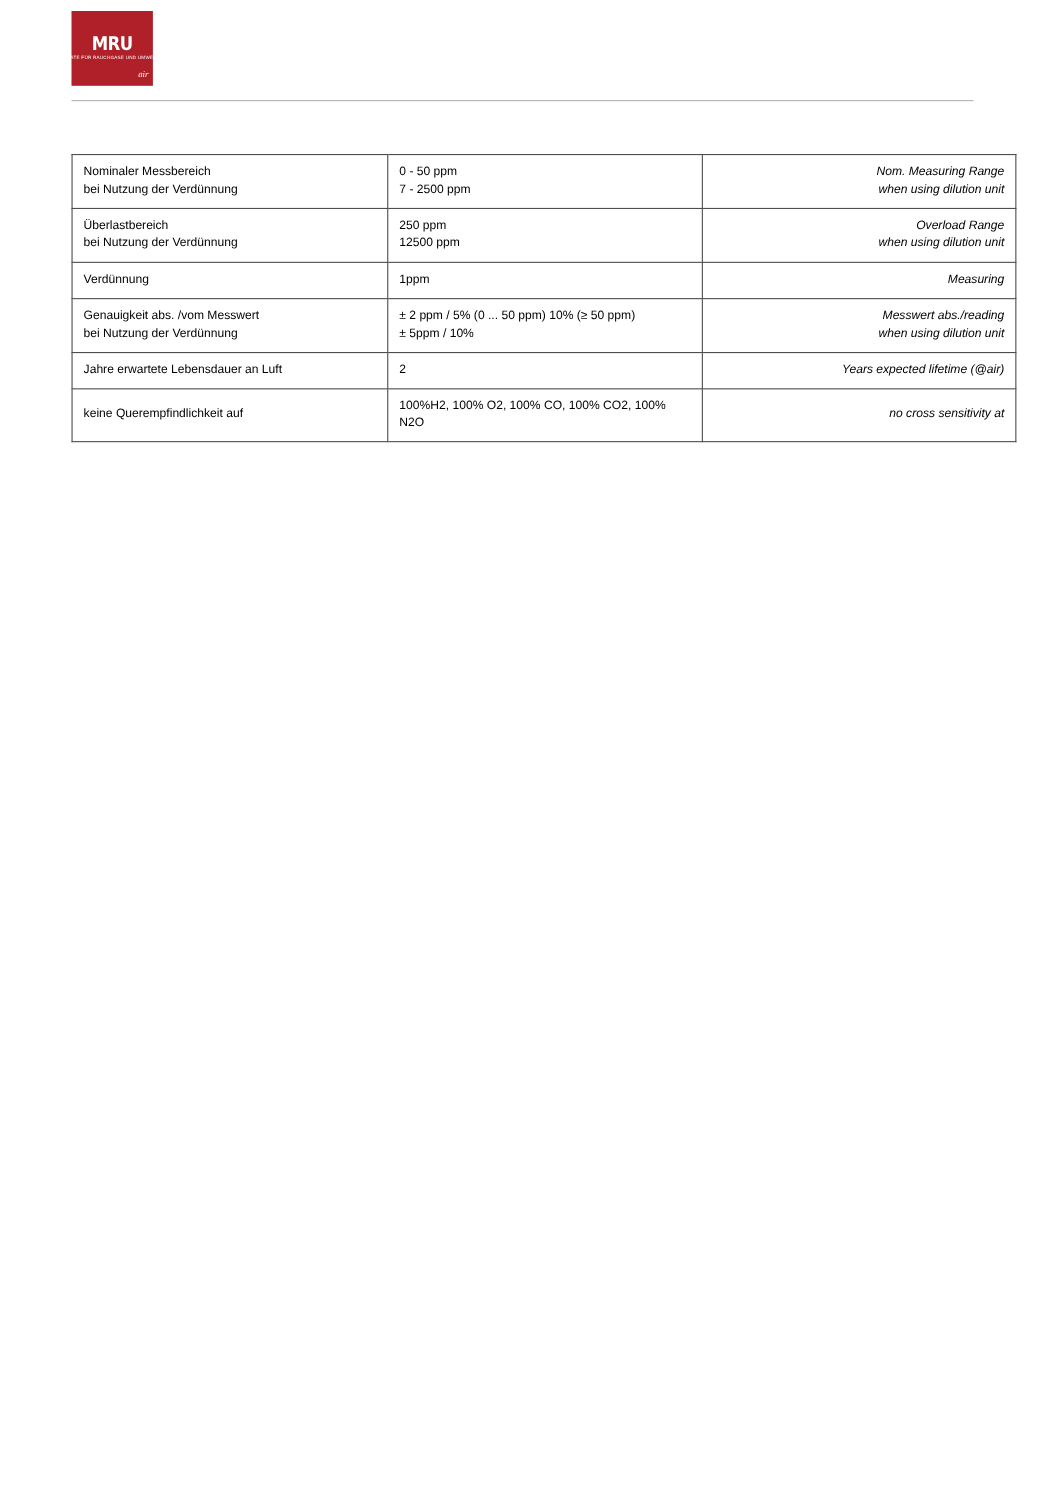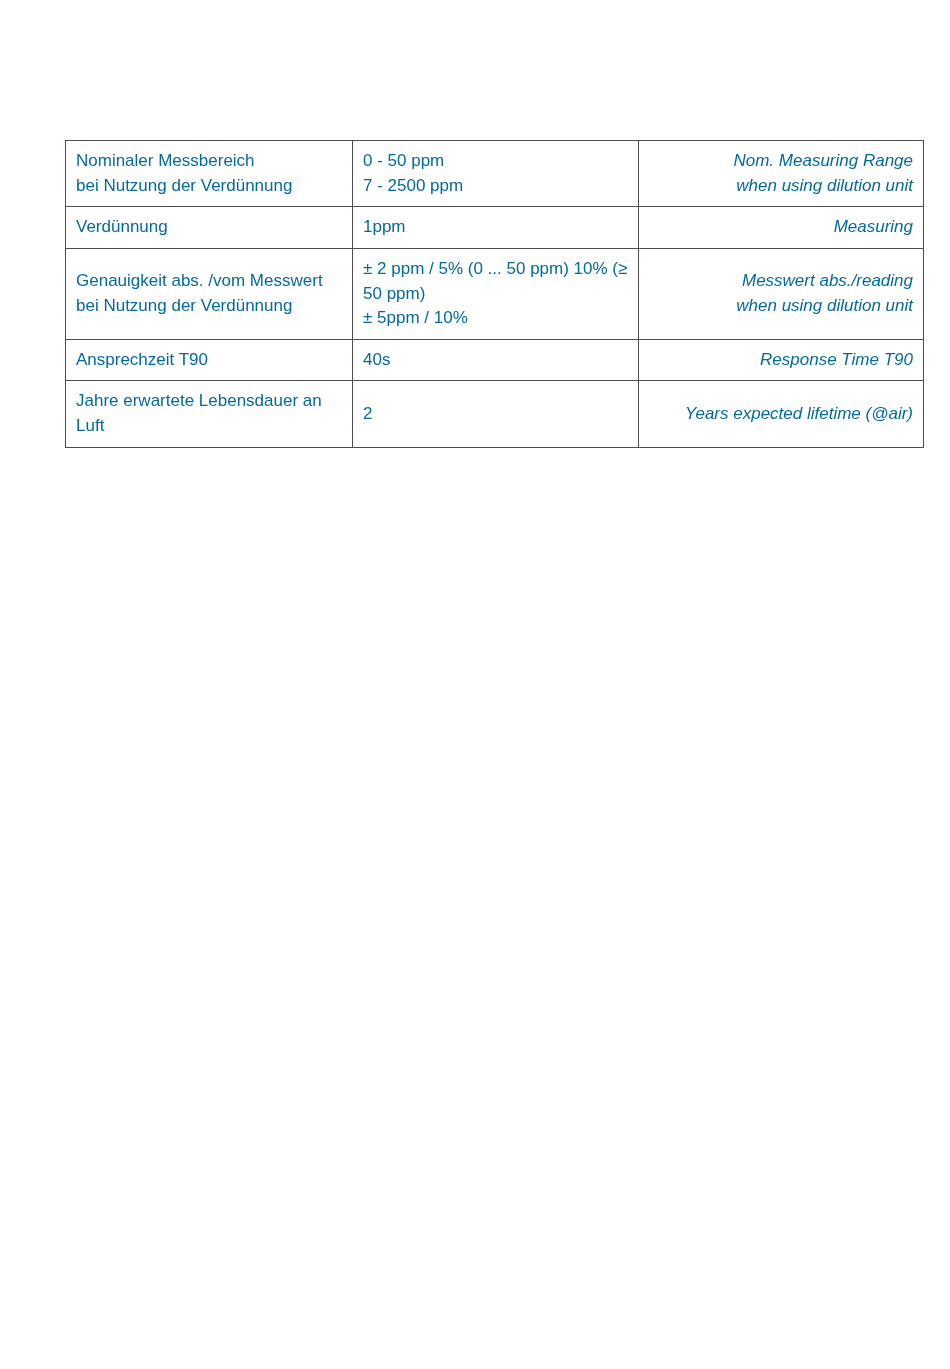--- a/index.html
+++ b/index.html
@@ -97,24 +97,24 @@
     left: 65px;
     top: 140px;
     width: 795px;
     border-collapse: collapse;
     table-layout: fixed;
   }
 
   .spec-table td {
     border: 1px solid #4d4d4d;
     padding: 8px 10px;
-    font-size: 17px;
+    font-size: 11px;
     line-height: 1.45;
     vertical-align: middle;
-    color: #0369a1;
+    color: #000000;
   }
 
   .col-de {
     width: 266px;
     text-align: left;
   }
 
   .col-val {
     width: 265px;
     text-align: left;
@@ -129,39 +129,63 @@
   .cell-line {
     display: block;
     white-space: pre-wrap;
   }
 </style>
 </head>
 <body>
 
 <div class="page">
 
+  <div class="header">
+    <div class="logo-box">
+      <div class="logo-inner">
+        <span class="logo-word">MRU</span>
+        <span class="logo-sub">MESSGERÄTE FÜR RAUCHGASE UND UMWELTSCHUTZ</span>
+      </div>
+      <span class="logo-tag">air</span>
+    </div>
+    <div class="header-rule"></div>
+  </div>
 
   <table class="spec-table">
     <tbody>
 
       <tr>
         <td class="col-de">
           <span class="cell-line">Nominaler Messbereich</span>
           <span class="cell-line">bei Nutzung der Verdünnung</span>
         </td>
         <td class="col-val">
           <span class="cell-line">0 - 50 ppm</span>
           <span class="cell-line">7 - 2500 ppm</span>
         </td>
         <td class="col-en">
           <span class="cell-line">Nom. Measuring Range</span>
           <span class="cell-line">when using dilution unit</span>
         </td>
       </tr>
 
+      <tr>
+        <td class="col-de">
+          <span class="cell-line">Überlastbereich</span>
+          <span class="cell-line">bei Nutzung der Verdünnung</span>
+        </td>
+        <td class="col-val">
+          <span class="cell-line">250 ppm</span>
+          <span class="cell-line">12500 ppm</span>
+        </td>
+        <td class="col-en">
+          <span class="cell-line">Overload Range</span>
+          <span class="cell-line">when using dilution unit</span>
+        </td>
+      </tr>
 
       <tr>
         <td class="col-de">
           <span class="cell-line">Verdünnung</span>
         </td>
         <td class="col-val">
           <span class="cell-line">1ppm</span>
         </td>
         <td class="col-en">
           <span class="cell-line">Measuring</span>
@@ -176,41 +200,41 @@
         <td class="col-val">
           <span class="cell-line">± 2 ppm / 5% (0 ... 50 ppm) 10% (≥ 50 ppm)</span>
           <span class="cell-line">± 5ppm / 10%</span>
         </td>
         <td class="col-en">
           <span class="cell-line">Messwert abs./reading</span>
           <span class="cell-line">when using dilution unit</span>
         </td>
       </tr>
 
-      <tr>
-        <td class="col-de">
-          <span class="cell-line">Ansprechzeit T90</span>
-        </td>
-        <td class="col-val">
-          <span class="cell-line">40s</span>
-        </td>
-        <td class="col-en">
-          <span class="cell-line">Response Time T90</span>
-        </td>
-      </tr>
 
       <tr>
         <td class="col-de">
           <span class="cell-line">Jahre erwartete Lebensdauer an Luft</span>
         </td>
         <td class="col-val">
           <span class="cell-line">2</span>
         </td>
         <td class="col-en">
           <span class="cell-line">Years expected lifetime (@air)</span>
         </td>
       </tr>
 
+      <tr>
+        <td class="col-de">
+          <span class="cell-line">keine Querempfindlichkeit auf</span>
+        </td>
+        <td class="col-val">
+          <span class="cell-line">100%H2, 100% O2, 100% CO, 100% CO2, 100% N2O</span>
+        </td>
+        <td class="col-en">
+          <span class="cell-line">no cross sensitivity at</span>
+        </td>
+      </tr>
 
     </tbody>
   </table>
 
 </div>
 
 </body></html>

